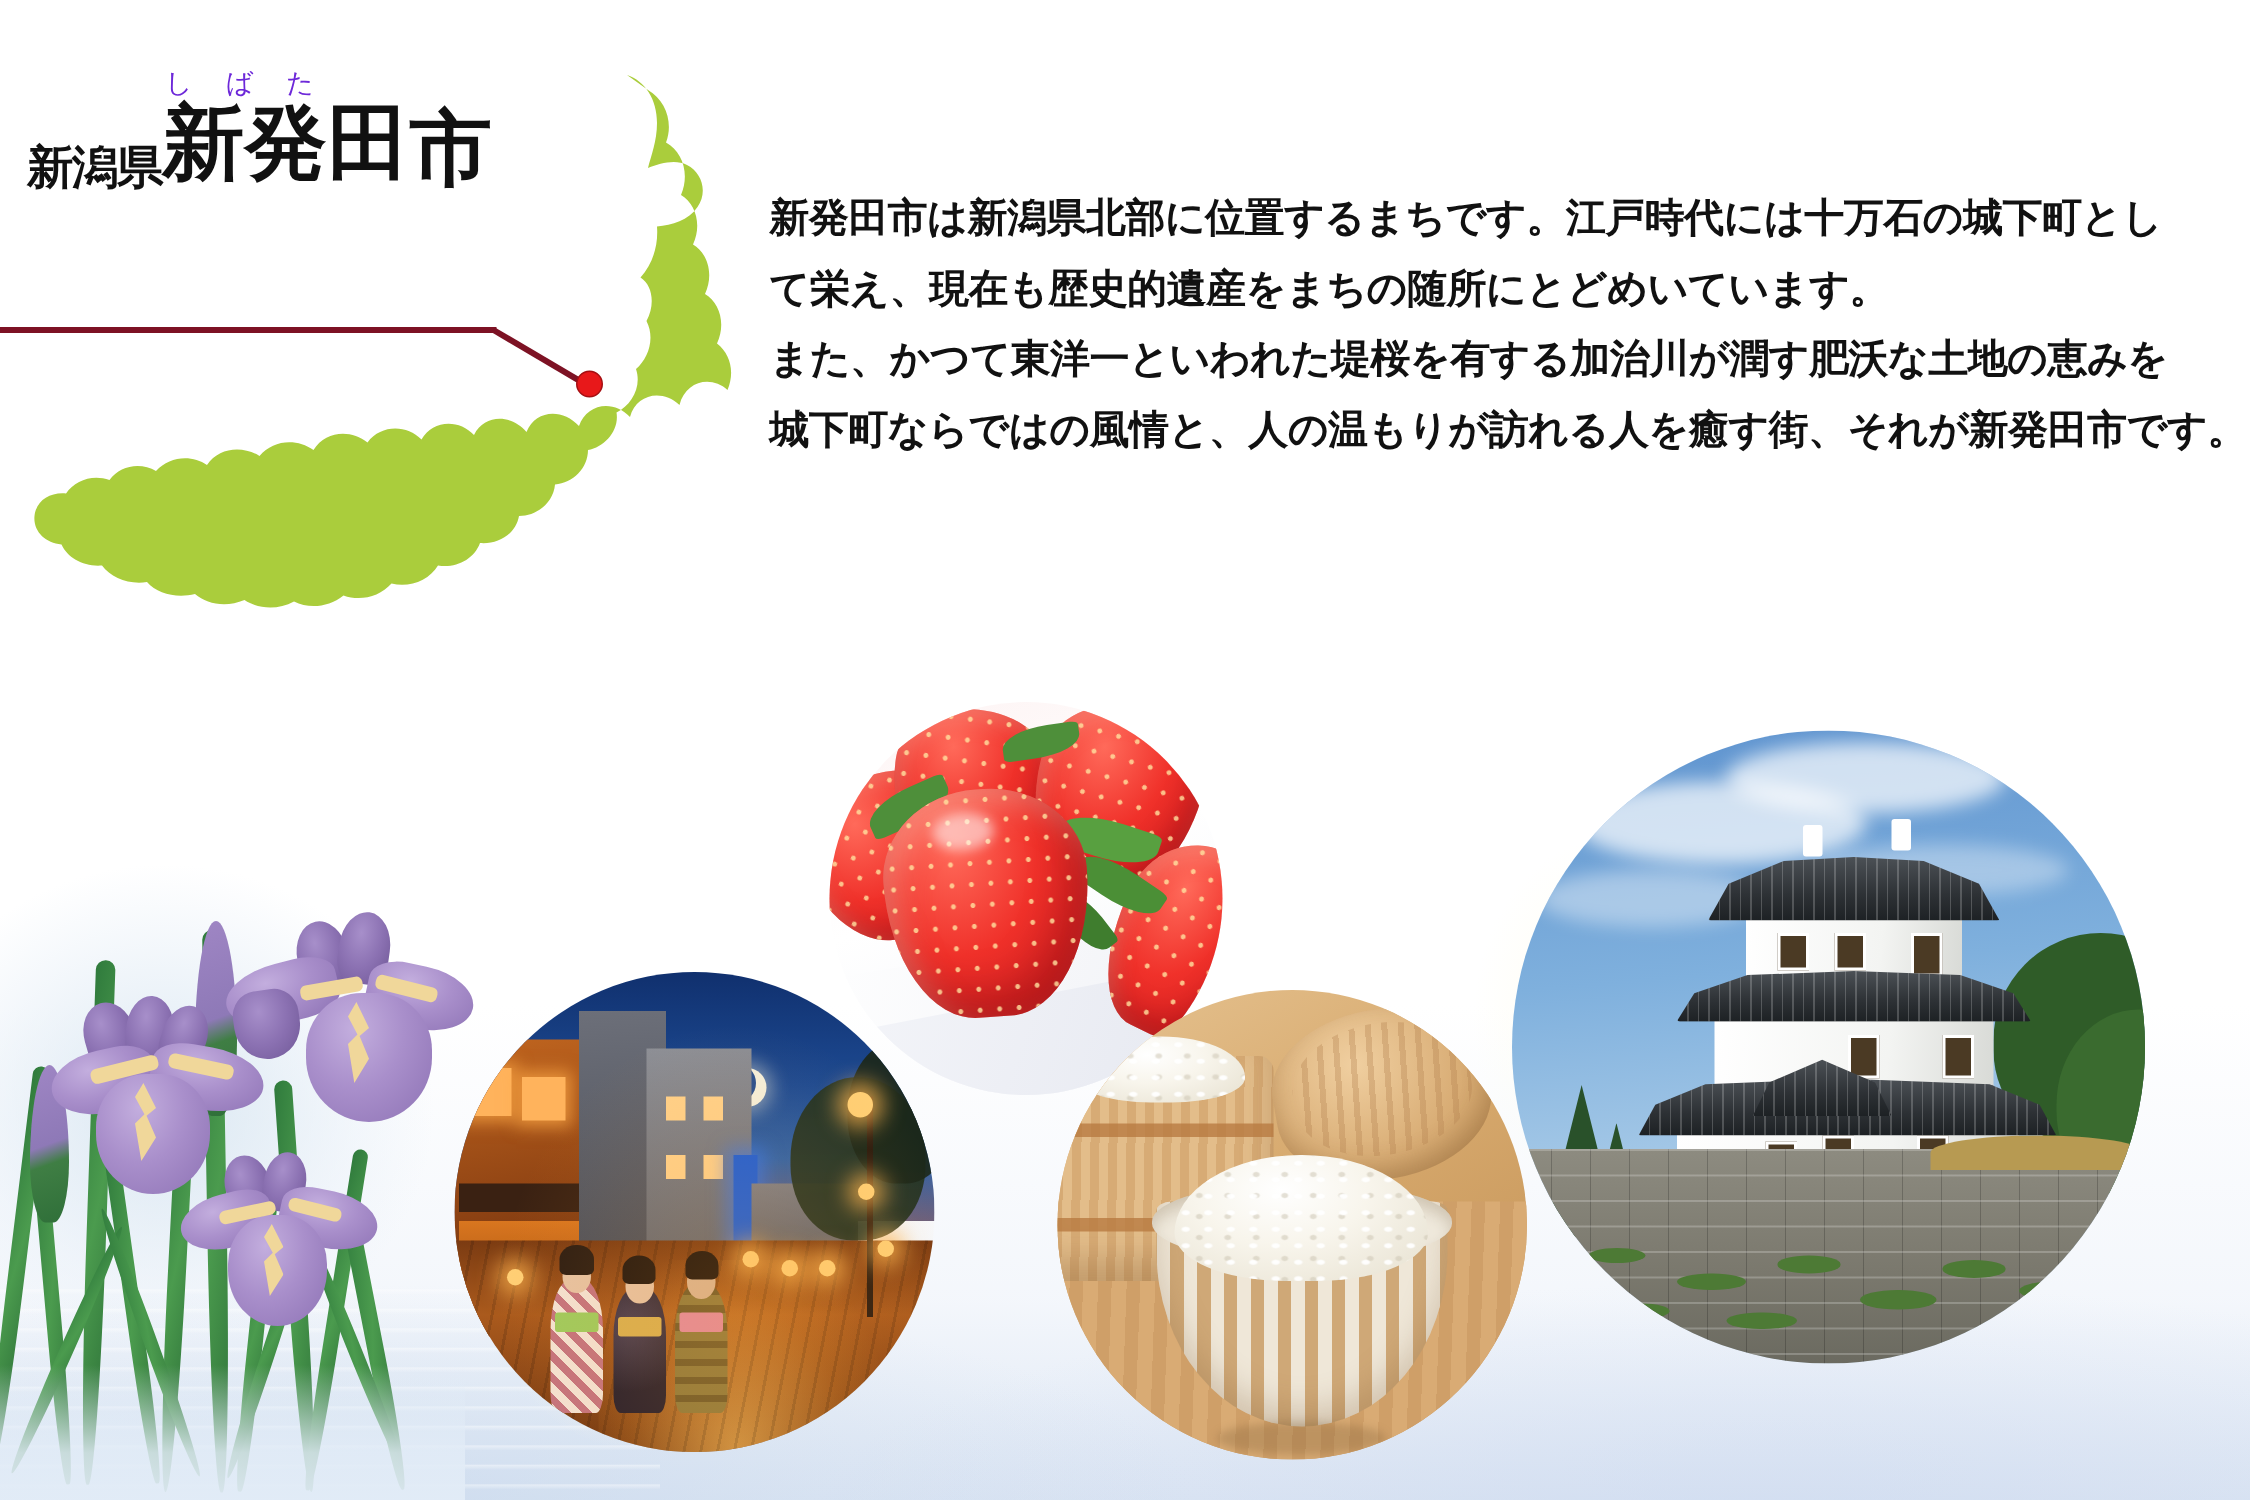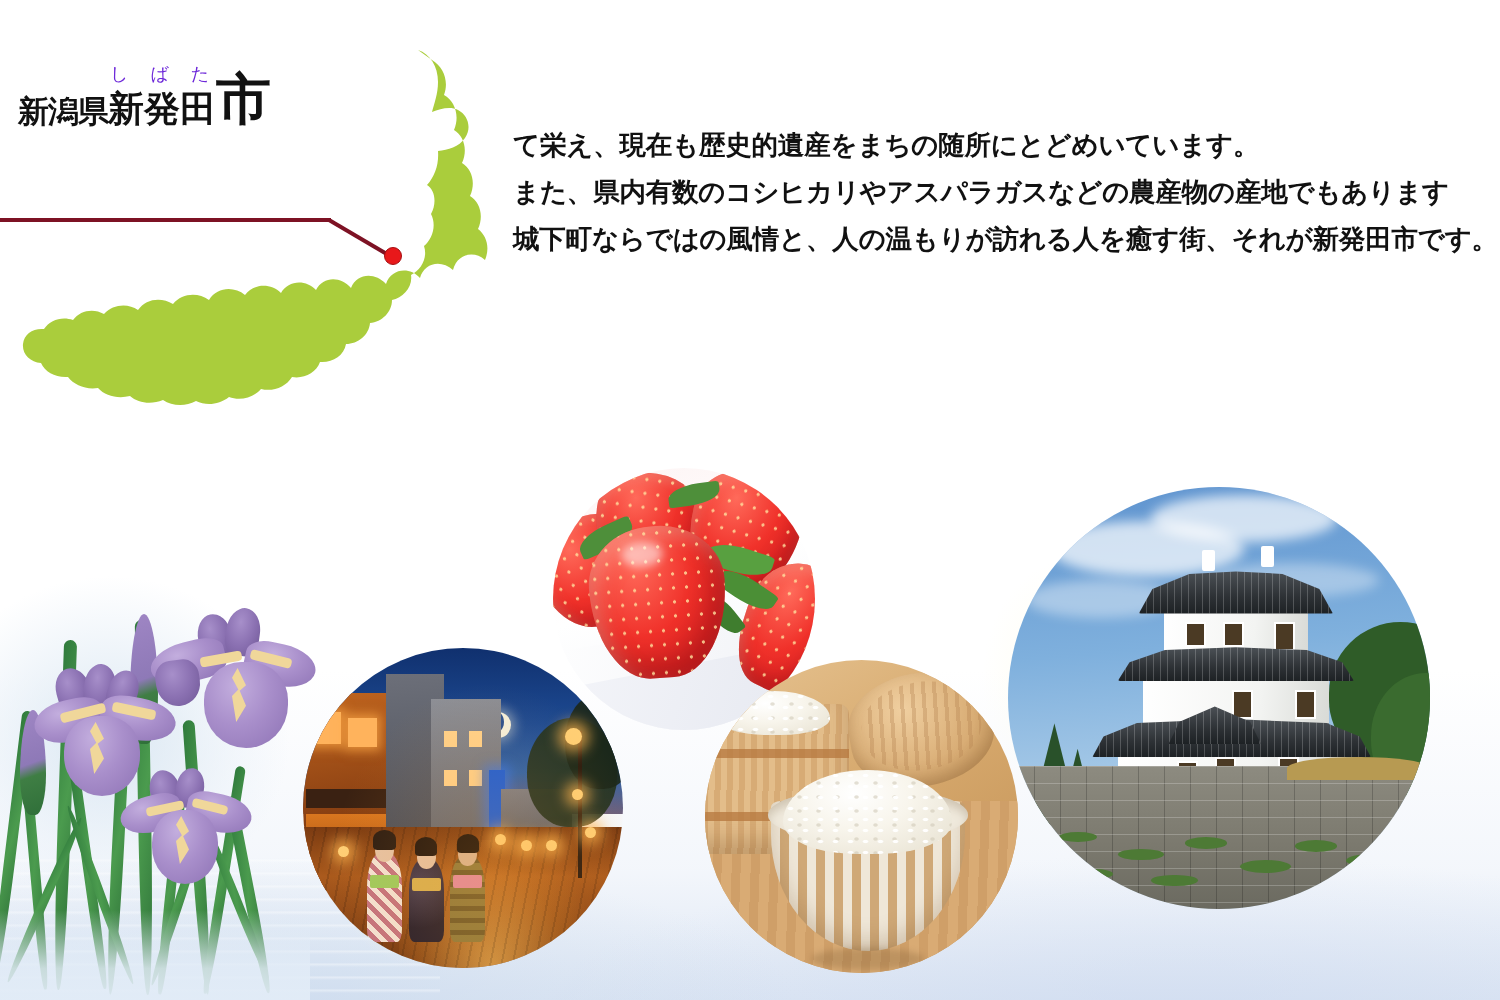--- a/index.html
+++ b/index.html
@@ -47,21 +47,21 @@
   .label-text{
     position:absolute;left:0;top:14px;white-space:nowrap;
     color:#111;line-height:1;
   }
   .pref{font-size:31px;font-weight:700;letter-spacing:-1px;vertical-align:bottom;}
   .ruby-wrap{display:inline-block;position:relative;vertical-align:bottom;}
   .ruby-row{
     position:absolute;left:2px;top:-26px;width:100%;
     font-size:18px;letter-spacing:22px;white-space:nowrap;color:#6d28d9;font-weight:400;
   }
-  .city{font-size:36px;font-weight:700;letter-spacing:0px;}
+  .city{font-size:55px;font-weight:700;letter-spacing:0px;font-family:Liberation Mono, monospace;}
   .city-tail{font-size:55px;font-weight:700;}
 
   
   .leader-h{position:absolute;left:-18px;top:160px;width:331px;height:4px;background:#7d1224;}
   .leader-d{
     position:absolute;left:311px;top:160px;width:72px;height:4px;background:#7d1224;
     transform-origin:0 50%;transform:rotate(30.5deg);
   }
   .leader-dot{
     position:absolute;left:366px;top:189px;width:16px;height:16px;border-radius:50%;
@@ -358,22 +358,23 @@
     <div class="label-text">
       <span class="pref">新潟県</span><span class="ruby-wrap"><span class="ruby-row">しばた</span><span class="city">新発田</span></span><span class="city-tail">市</span>
     </div>
     <div class="leader-h"></div>
     <div class="leader-d"></div>
     <div class="leader-dot"></div>
   </div>
 
 
   <div class="body-copy">
+    <div class="body-line">新発田市は新潟県北部に位置するまちです。江戸時代には十万石の城下町とし</div>
     <div class="body-line">て栄え、現在も歴史的遺産をまちの随所にとどめいています。</div>
-    <div class="body-line">また、県内有数のコシヒカリやアスパラガスなどの農産物の産地でもあります</div>
+    <div class="body-line">また、かつて東洋一といわれた堤桜を有する加治川が潤す肥沃な土地の恵みを</div>
     <div class="body-line">城下町ならではの風情と、人の温もりが訪れる人を癒す街、それが新発田市です。</div>
   </div>
 
   <div class="photo" id="photo-strawberry">
     <div class="photo-inner">
       <div class="straw-bg"></div>
       <div class="plate" style="left:-10%;top:62%;width:130%;height:50%;transform:rotate(-9deg);"></div>
       <div class="plate" style="left:-12%;top:74%;width:140%;height:40%;transform:rotate(-11deg);background:linear-gradient(120deg,#f5f6fa,#e2e5ee);"></div>
 
       <div class="berry" style="left:-6%;top:18%;width:44%;height:42%;transform:rotate(-18deg);">

